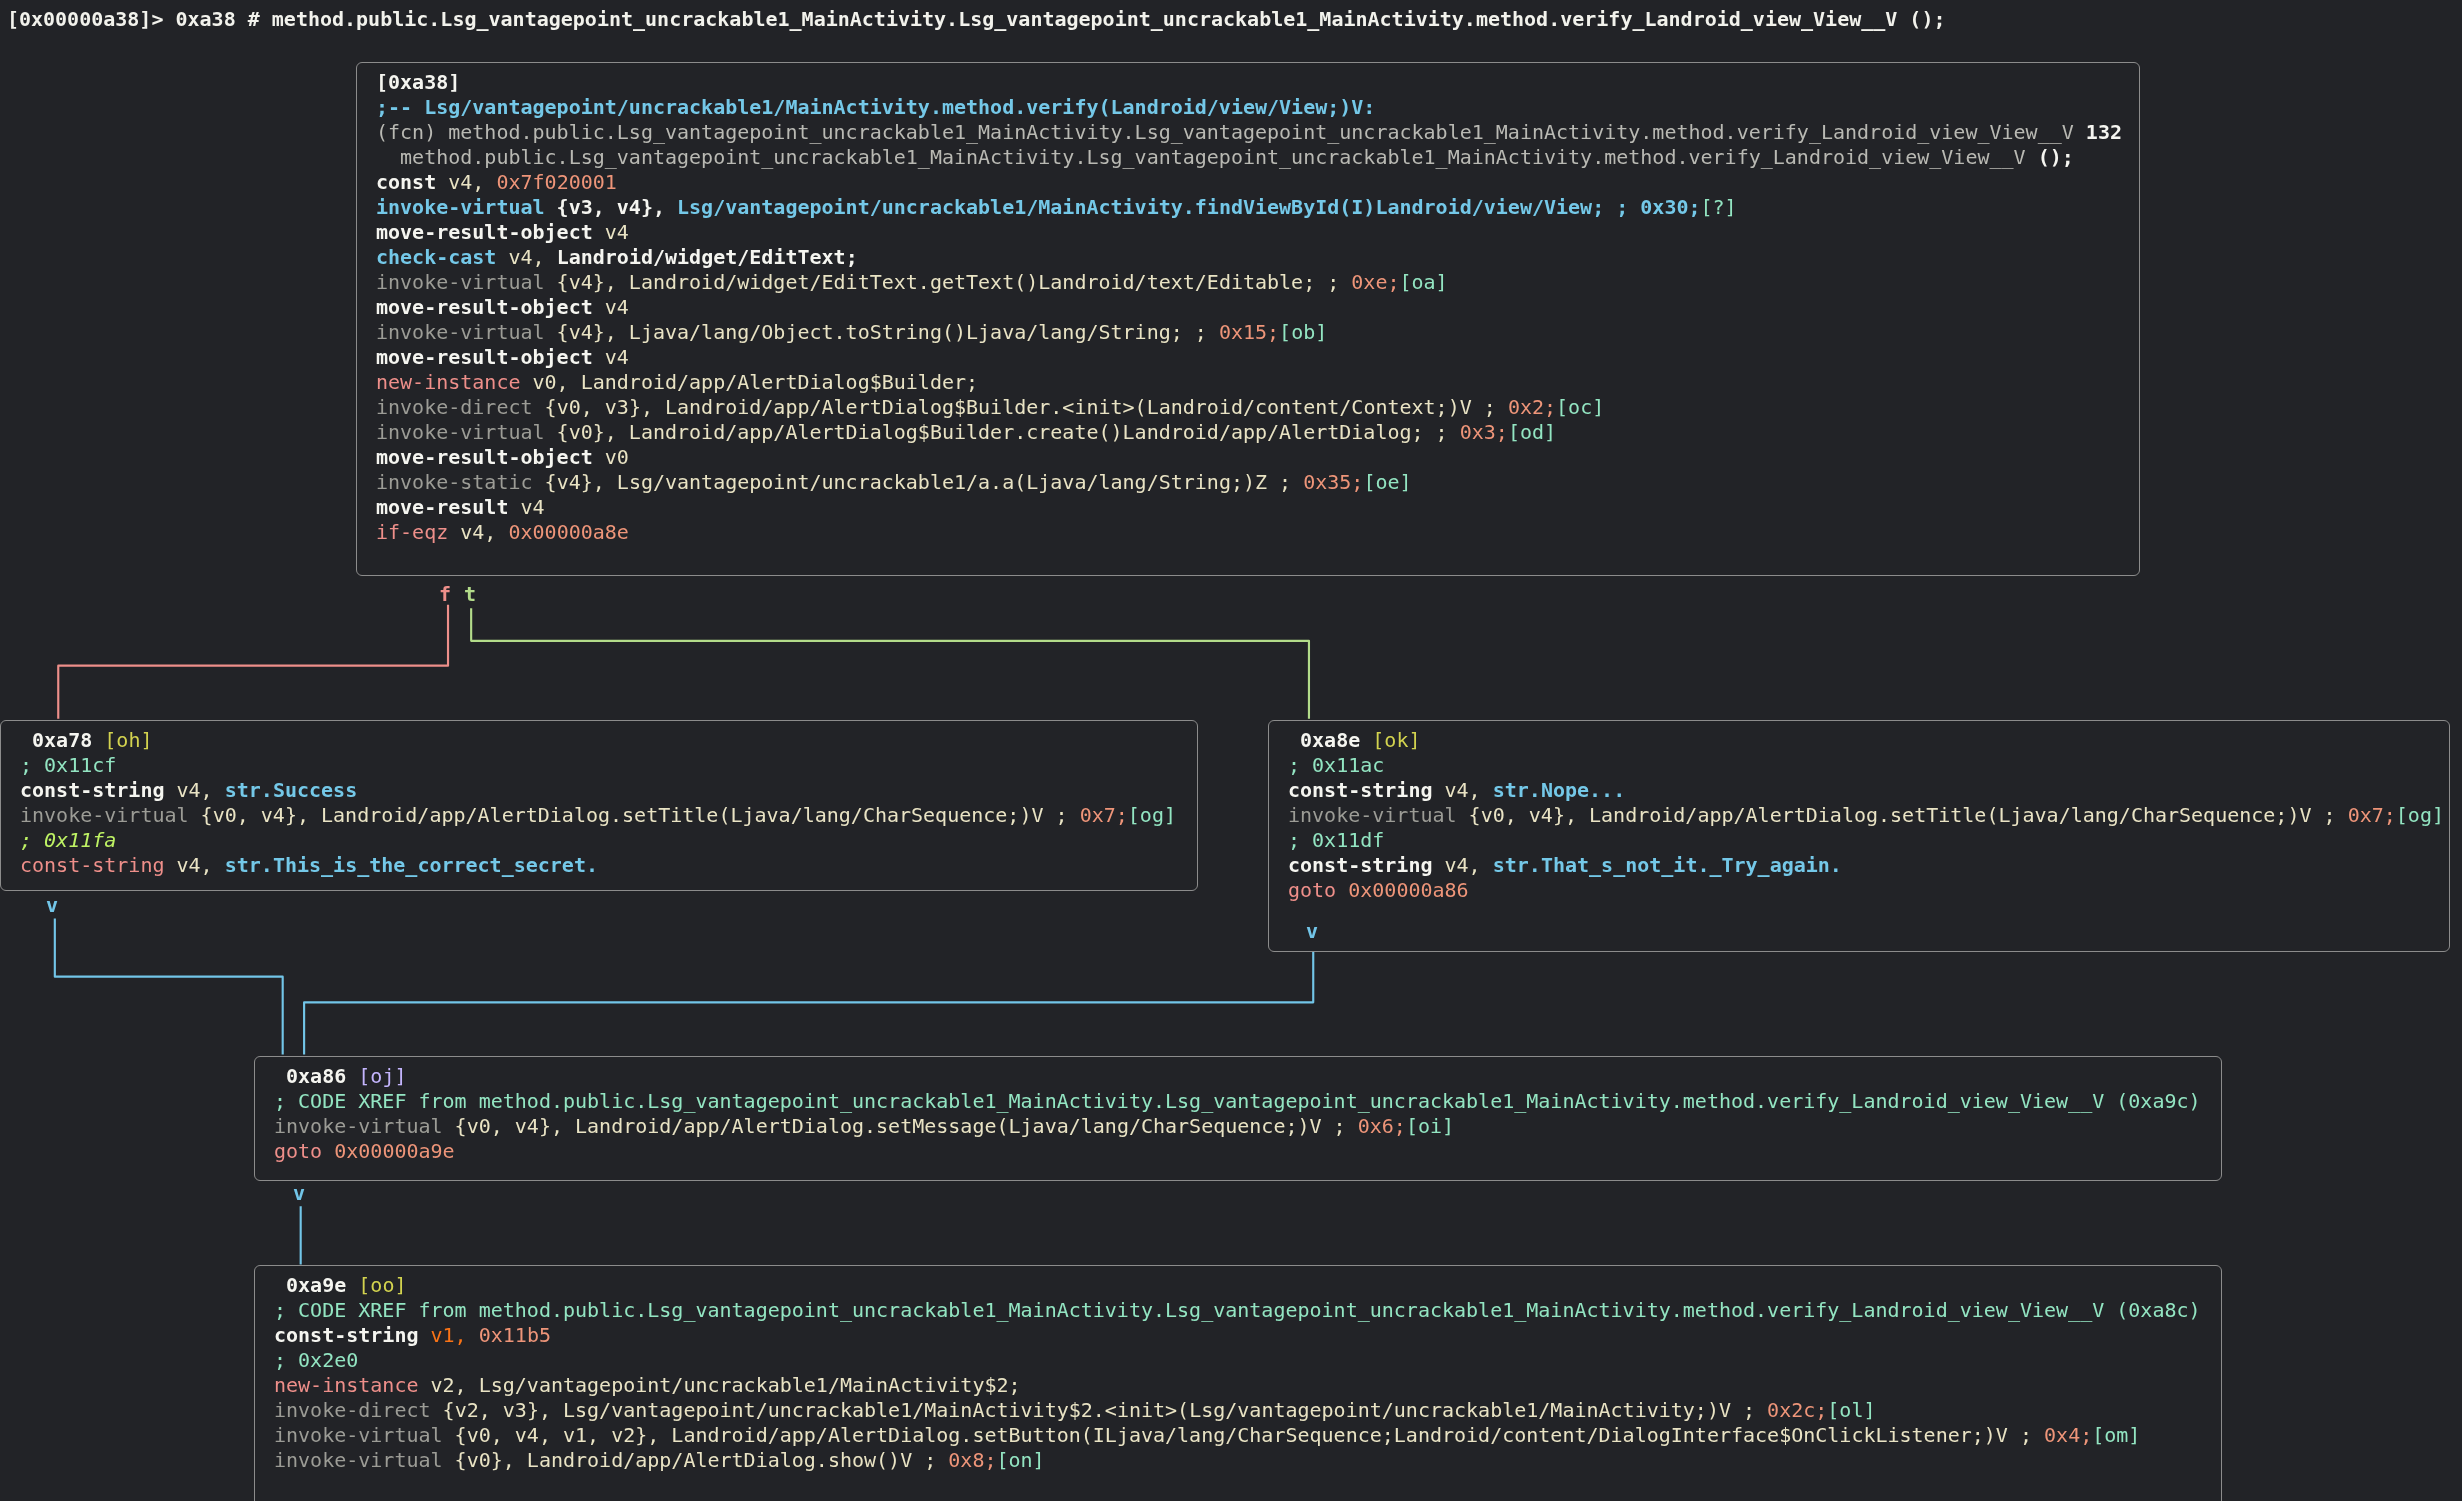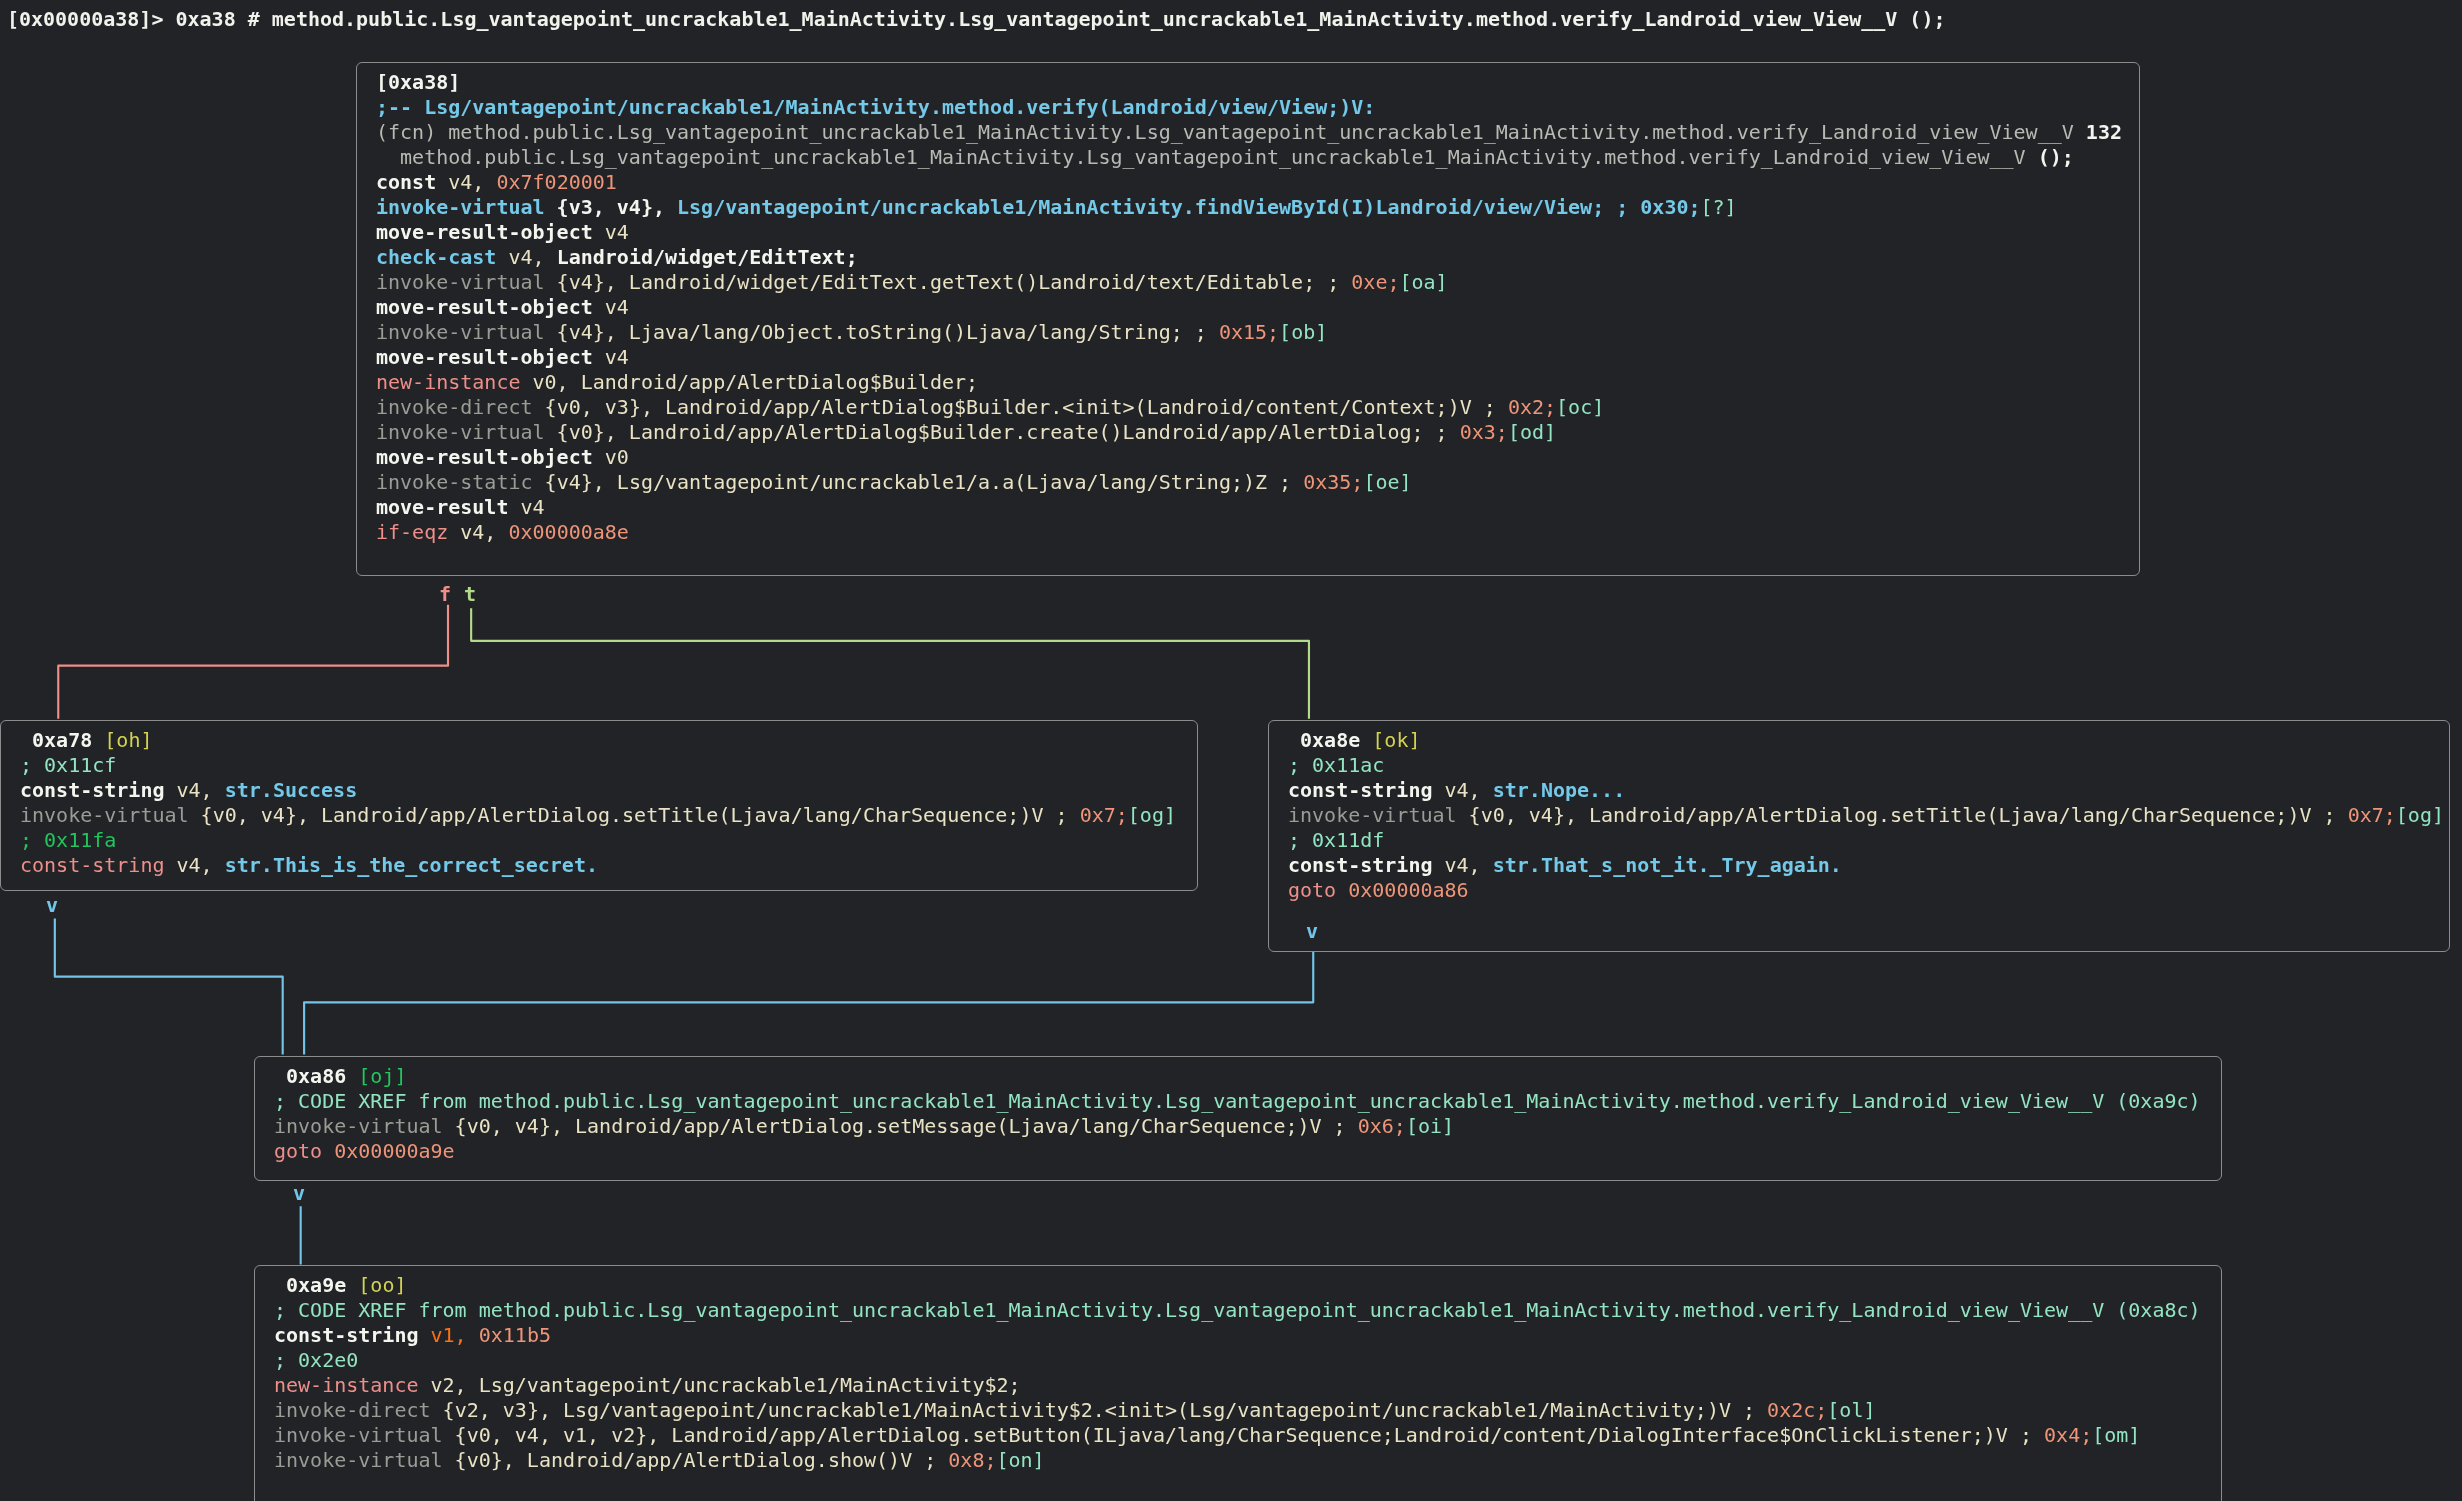--- a/index.html
+++ b/index.html
@@ -88,34 +88,34 @@
       <div class="line"><span class="bold" style="color: rgb(245, 245, 240);">move-result-object</span><span style="color: rgb(233, 227, 196);"> v0</span></div>
       <div class="line"><span style="color: rgb(156, 156, 150);">invoke-static</span><span style="color: rgb(233, 227, 196);"> {v4}, Lsg/vantagepoint/uncrackable1/a.a(Ljava/lang/String;)Z ; </span><span style="color: rgb(238, 149, 121);">0x35;</span><span style="color: rgb(147, 229, 194);">[oe]</span></div>
       <div class="line"><span class="bold" style="color: rgb(245, 245, 240);">move-result</span><span style="color: rgb(233, 227, 196);"> v4</span></div>
       <div class="line"><span style="color: rgb(238, 143, 138);">if-eqz</span><span style="color: rgb(233, 227, 196);"> v4, </span><span style="color: rgb(238, 149, 121);">0x00000a8e</span></div>
     </div>
     <div class="block" style="left: 0; top: 720px; width: 1198px; height: 171px;">
       <div class="line"><span class="bold" style="color: rgb(245, 245, 240);"> 0xa78 </span><span style="color: rgb(211, 211, 79);">[oh]</span></div>
       <div class="line"><span style="color: rgb(147, 229, 194);">; 0x11cf</span></div>
       <div class="line"><span class="bold" style="color: rgb(245, 245, 240);">const-string</span><span style="color: rgb(233, 227, 196);"> v4, </span><span class="bold" style="color: rgb(116, 200, 232);">str.Success</span></div>
       <div class="line"><span style="color: rgb(156, 156, 150);">invoke-virtual</span><span style="color: rgb(233, 227, 196);"> {v0, v4}, Landroid/app/AlertDialog.setTitle(Ljava/lang/CharSequence;)V ; </span><span style="color: rgb(238, 149, 121);">0x7;</span><span style="color: rgb(147, 229, 194);">[og]</span></div>
-      <div class="line"><span style="color: #22c55e;">; 0x11fa</span></div>
+      <div class="line"><span style="color: #bef264; font-style: italic;">; 0x11fa</span></div>
       <div class="line"><span style="color: rgb(238, 143, 138);">const-string</span><span style="color: rgb(233, 227, 196);"> v4, </span><span class="bold" style="color: rgb(116, 200, 232);">str.This_is_the_correct_secret.</span></div>
     </div>
     <div class="block" style="left: 1268px; top: 720px; width: 1182px; height: 232px;">
       <div class="line"><span class="bold" style="color: rgb(245, 245, 240);"> 0xa8e </span><span style="color: rgb(211, 211, 79);">[ok]</span></div>
       <div class="line"><span style="color: rgb(147, 229, 194);">; 0x11ac</span></div>
       <div class="line"><span class="bold" style="color: rgb(245, 245, 240);">const-string</span><span style="color: rgb(233, 227, 196);"> v4, </span><span class="bold" style="color: rgb(116, 200, 232);">str.Nope...</span></div>
       <div class="line"><span style="color: rgb(156, 156, 150);">invoke-virtual</span><span style="color: rgb(233, 227, 196);"> {v0, v4}, Landroid/app/AlertDialog.setTitle(Ljava/lang/CharSequence;)V ; </span><span style="color: rgb(238, 149, 121);">0x7;</span><span style="color: rgb(147, 229, 194);">[og]</span></div>
       <div class="line"><span style="color: rgb(147, 229, 194);">; 0x11df</span></div>
       <div class="line"><span class="bold" style="color: rgb(245, 245, 240);">const-string</span><span style="color: rgb(233, 227, 196);"> v4, </span><span class="bold" style="color: rgb(116, 200, 232);">str.That_s_not_it._Try_again.</span></div>
       <div class="line"><span style="color: rgb(238, 143, 138);">goto</span><span style="color: rgb(233, 227, 196);"> </span><span style="color: rgb(238, 149, 121);">0x00000a86</span></div>
     </div>
     <div class="block" style="left: 254px; top: 1056px; width: 1968px; height: 125px;">
-      <div class="line"><span class="bold" style="color: rgb(245, 245, 240);"> 0xa86 </span><span style="color: #22c55e;">[oj]</span></div>
+      <div class="line"><span class="bold" style="color: rgb(245, 245, 240);"> 0xa86 </span><span style="color: #c4b5fd;">[oj]</span></div>
       <div class="line"><span style="color: rgb(147, 229, 194);">; CODE XREF from method.public.Lsg_vantagepoint_uncrackable1_MainActivity.Lsg_vantagepoint_uncrackable1_MainActivity.method.verify_Landroid_view_View__V (0xa9c)</span></div>
       <div class="line"><span style="color: rgb(156, 156, 150);">invoke-virtual</span><span style="color: rgb(233, 227, 196);"> {v0, v4}, Landroid/app/AlertDialog.setMessage(Ljava/lang/CharSequence;)V ; </span><span style="color: rgb(238, 149, 121);">0x6;</span><span style="color: rgb(147, 229, 194);">[oi]</span></div>
       <div class="line"><span style="color: rgb(238, 143, 138);">goto</span><span style="color: rgb(233, 227, 196);"> </span><span style="color: rgb(238, 149, 121);">0x00000a9e</span></div>
     </div>
     <div class="block" style="left: 254px; top: 1265px; width: 1968px; height: 250px;">
       <div class="line"><span class="bold" style="color: rgb(245, 245, 240);"> 0xa9e </span><span style="color: rgb(211, 211, 79);">[oo]</span></div>
       <div class="line"><span style="color: rgb(147, 229, 194);">; CODE XREF from method.public.Lsg_vantagepoint_uncrackable1_MainActivity.Lsg_vantagepoint_uncrackable1_MainActivity.method.verify_Landroid_view_View__V (0xa8c)</span></div>
       <div class="line"><span class="bold" style="color: rgb(245, 245, 240);">const-string</span><span style="color: #f97316;"> v1, </span><span style="color: rgb(238, 149, 121);">0x11b5</span></div>
       <div class="line"><span style="color: rgb(147, 229, 194);">; 0x2e0</span></div>
       <div class="line"><span style="color: rgb(238, 143, 138);">new-instance</span><span style="color: rgb(233, 227, 196);"> v2, Lsg/vantagepoint/uncrackable1/MainActivity$2;</span></div>

